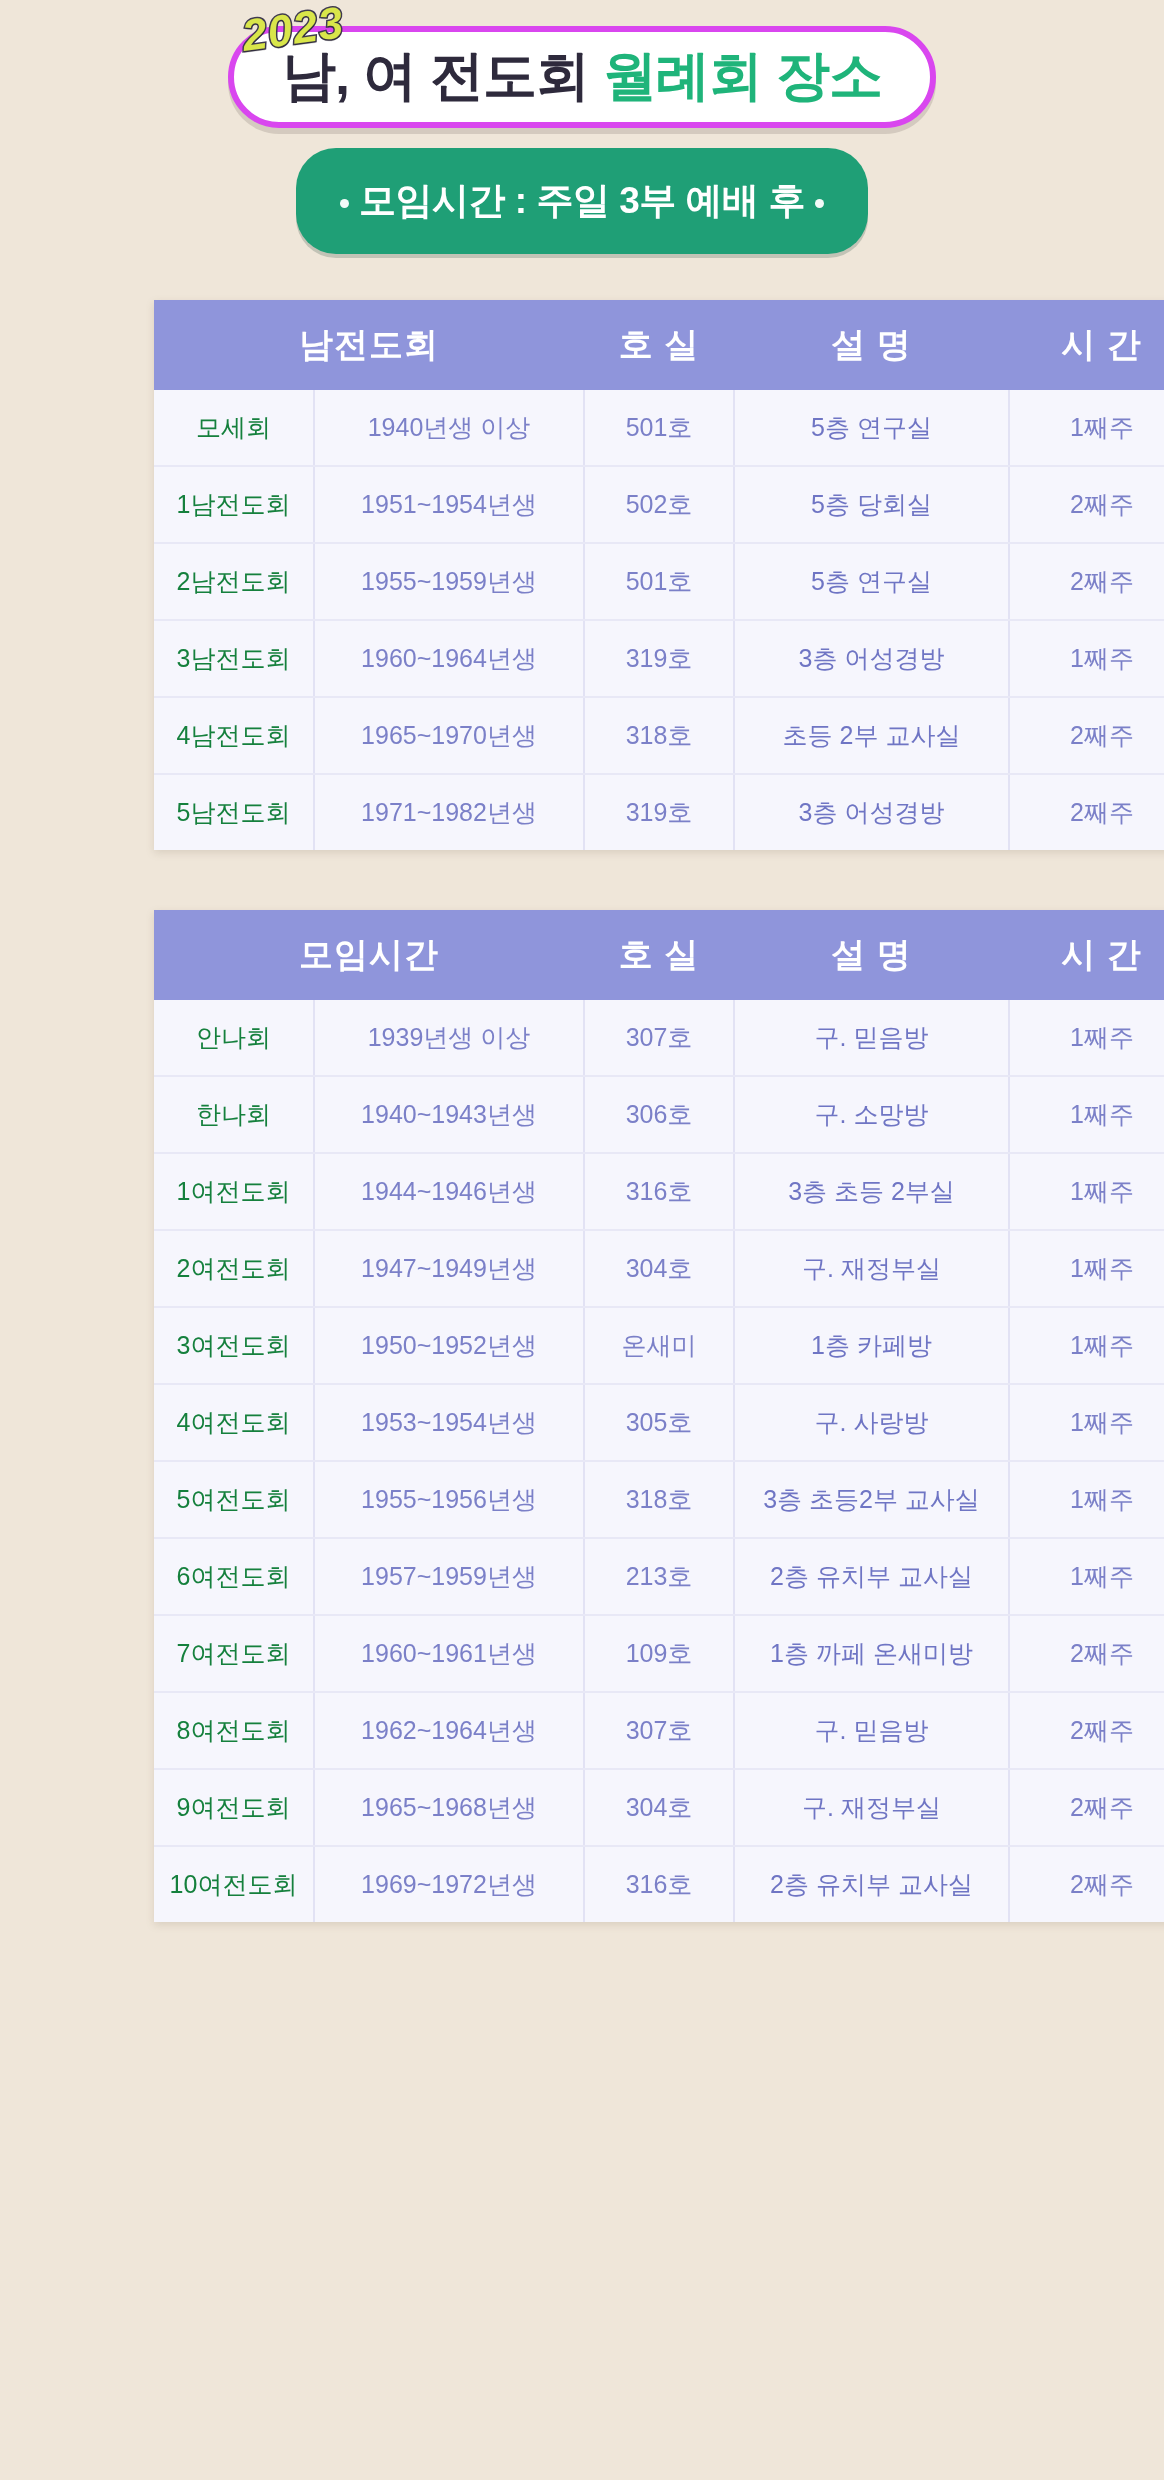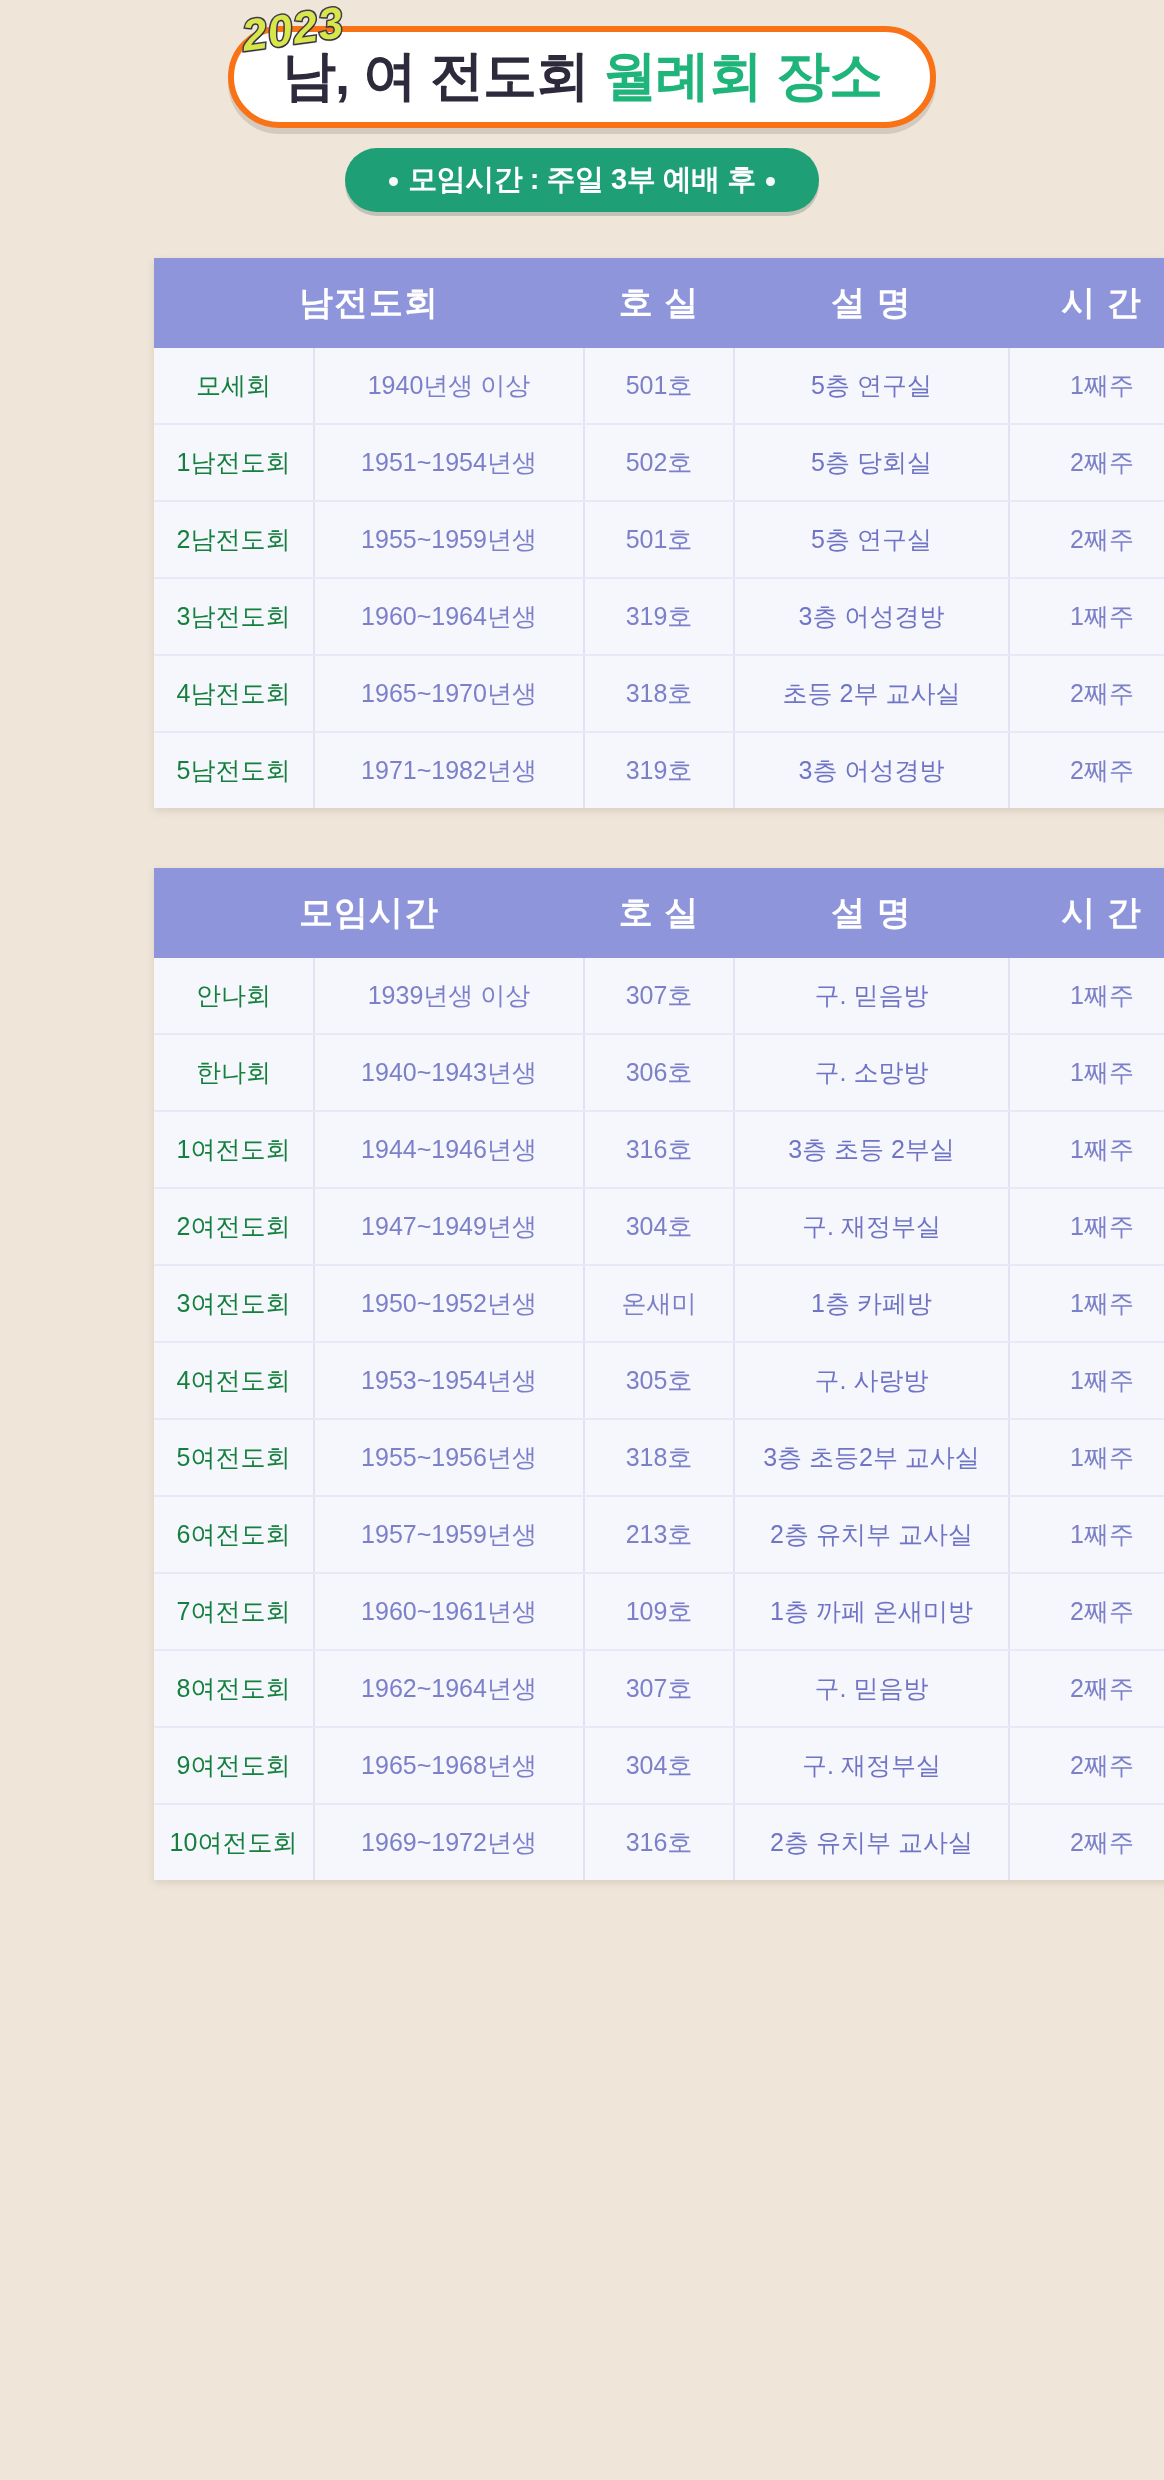--- a/index.html
+++ b/index.html
@@ -56,43 +56,43 @@
     letter-spacing: 1px;
     -webkit-text-stroke: 3px #3f3a4f;
     paint-order: stroke fill;
     transform: rotate(-8deg);
     z-index: 5;
     text-shadow: 0 2px 0 rgba(0,0,0,0.18);
   }
   .title-pill {
     display: inline-block;
     background: #ffffff;
-    border: 6px solid #f97316;
+    border: 6px solid #d946ef;
     border-radius: 70px;
     padding: 16px 48px 20px 48px;
     box-shadow: 0 6px 0 rgba(90,80,70,0.18);
   }
   .title-text {
     font-size: 54px;
     font-weight: bold;
     letter-spacing: -1px;
     line-height: 1.0;
     white-space: nowrap;
   }
   .title-dark { color: #2e2a3c; }
   .title-green { color: #1fb47a; }
 
   .subtitle-pill {
     display: inline-block;
     margin-top: 20px;
     background: #1f9f76;
     color: #ffffff;
     border-radius: 40px;
-    padding: 12px 34px;
-    font-size: 29px;
+    padding: 28px 34px;
+    font-size: 37px;
     font-weight: bold;
     letter-spacing: -0.5px;
     box-shadow: 0 4px 0 rgba(60,90,80,0.25);
     position: relative;
   }
   .subtitle-pill .dot {
     display: inline-block;
     width: 9px;
     height: 9px;
     border-radius: 50%;

